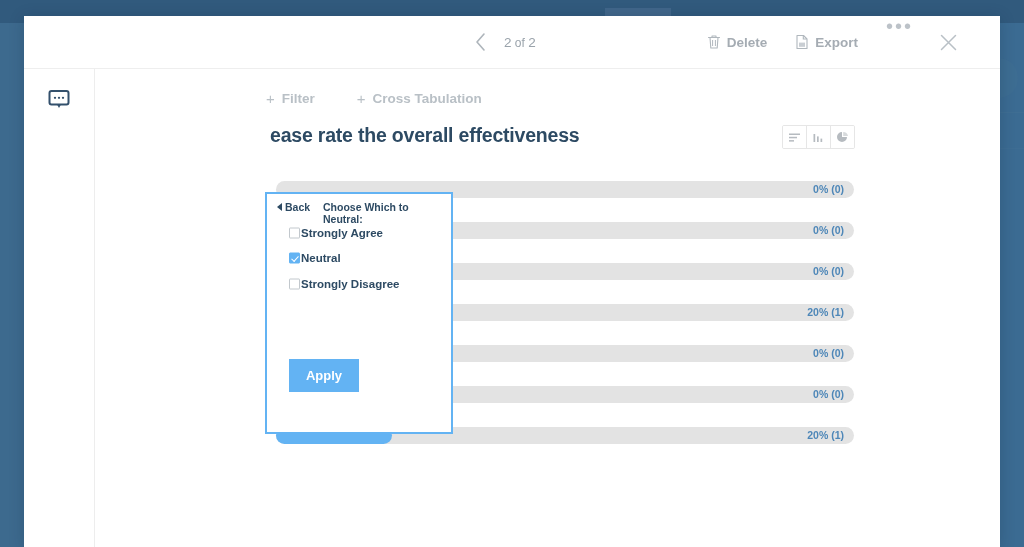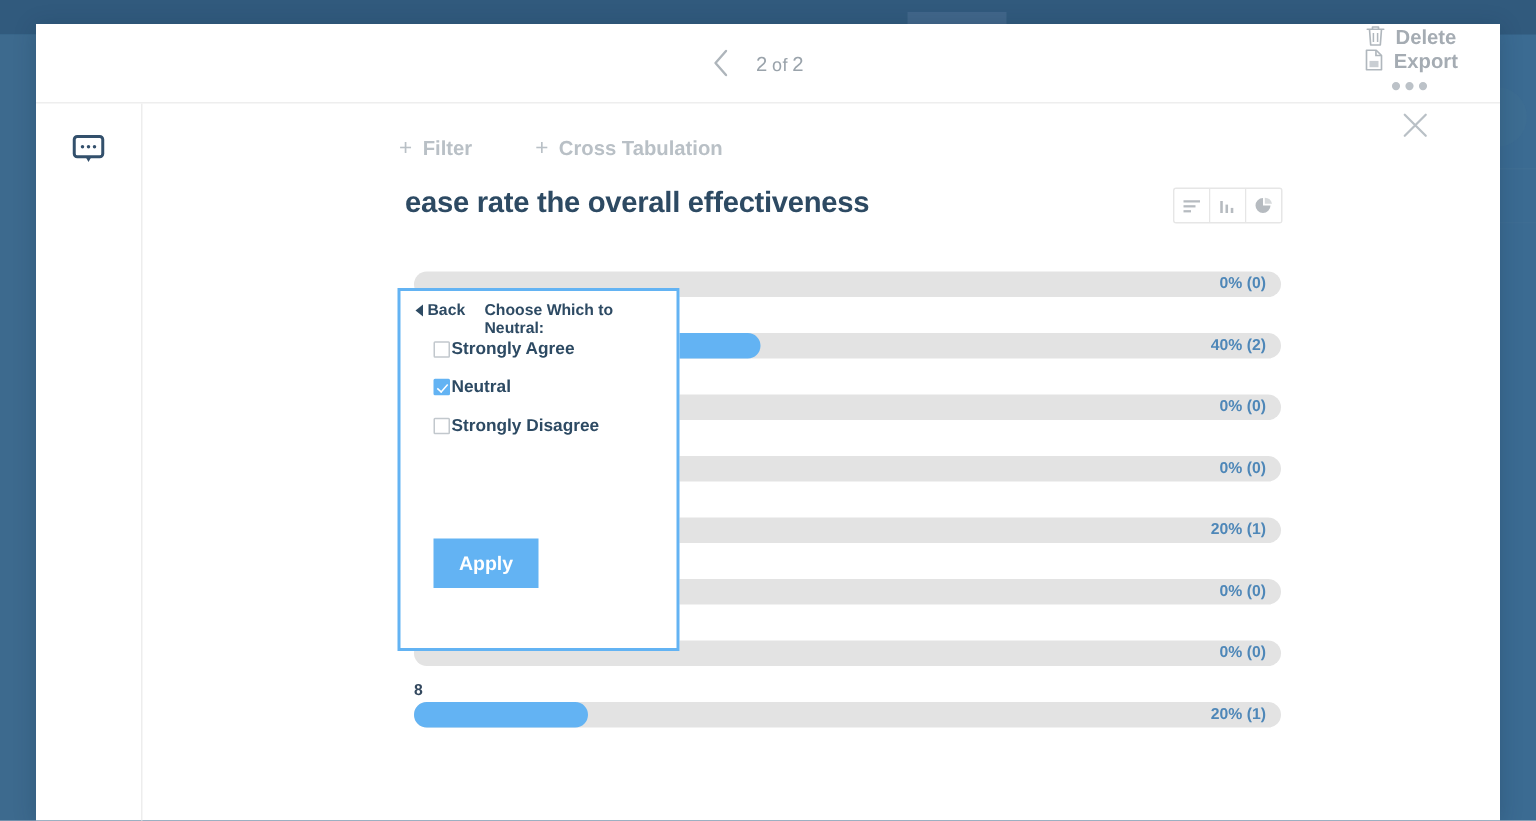--- a/index.html
+++ b/index.html
@@ -27,21 +27,21 @@
          box-shadow:0 2px 14px rgba(15,38,60,.22);}
   .modal-header{position:relative;height:52px;border-bottom:1px solid #eeeeee;}
 
   .hdr-back{position:absolute;left:442px;top:12px;width:28px;height:28px;
             display:flex;align-items:center;justify-content:center;cursor:pointer;}
   .hdr-back svg{display:block;}
   .hdr-count{position:absolute;left:480px;top:0;height:52px;display:flex;align-items:center;
              color:#9aa3ab;font-size:13.5px;letter-spacing:.2px;}
   .hdr-count .of{font-size:12px;margin:0 3px;position:relative;top:1px;}
 
-  .hdr-right{position:absolute;right:14px;top:0;height:52px;display:flex;align-items:center;gap:0;flex-direction:column;}
+  .hdr-right{position:absolute;right:36px;top:0;height:52px;display:flex;gap:0;}
   .hdr-btn{display:flex;align-items:center;gap:6px;color:#a5acb3;font-size:13.5px;font-weight:bold;
            padding:0 14px;cursor:pointer;}
   .hdr-btn svg{display:block;}
   .hdr-dots{color:#bcc2c8;font-size:20px;letter-spacing:2px;padding:0 14px 6px 14px;cursor:pointer;line-height:1;}
   .hdr-close{padding:0 6px 0 12px;cursor:pointer;display:flex;align-items:center;}
 
   
   .modal-body{position:relative;height:479px;}
   .rail{position:absolute;left:0;top:0;width:70px;height:479px;border-right:1px solid #ededed;}
   .rail-icon{position:absolute;left:22px;top:18px;width:26px;height:26px;cursor:pointer;}
@@ -203,27 +203,20 @@
         </div>
 
         <div class="bars">
             <div class="bar-row">
               <div class="bar-label" style="visibility: hidden;">1</div>
               <div class="bar-track">
                 <div class="bar-value">0% (0)</div>
               </div>
             </div>
             <div class="bar-row">
-              <div class="bar-label" style="visibility: hidden;">2</div>
-              <div class="bar-track">
-                <div class="bar-fill" style="width: 40%;"></div>
-                <div class="bar-value">40% (2)</div>
-              </div>
-            </div>
-            <div class="bar-row">
               <div class="bar-label" style="visibility: hidden;">3</div>
               <div class="bar-track">
                 <div class="bar-value">0% (0)</div>
               </div>
             </div>
             <div class="bar-row">
               <div class="bar-label">4</div>
               <div class="bar-track">
                 <div class="bar-value">0% (0)</div>
               </div>

